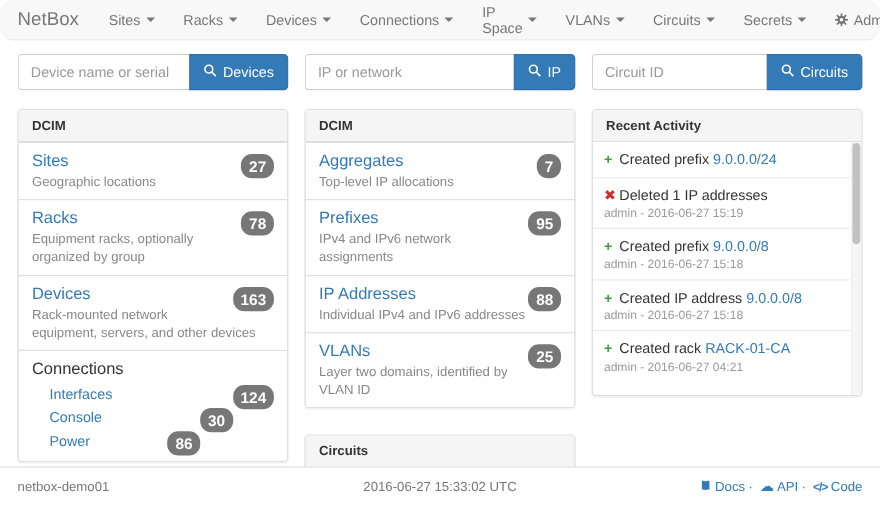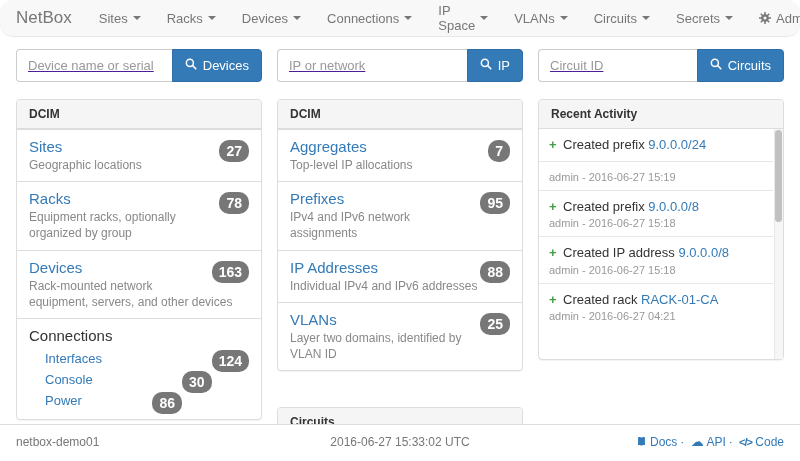--- a/index.html
+++ b/index.html
@@ -58,23 +58,22 @@
   .search-group { display: flex; width: 100%; }
   .search-group input {
     flex: 1; min-width: 0;
     height: 33px;
     border: 1px solid #ccc;
     border-right: none;
     border-radius: 4px 0 0 4px;
     padding: 6px 11px;
     font-size: 13px;
     font-family: "Liberation Sans", sans-serif;
-    color: #4c1d95;
+    color: #b91c1c;
     outline: none;
-    text-decoration: underline;
   }
   .search-group input::placeholder { color: #999; opacity: 1; }
   .btn-primary {
     display: flex; align-items: center; gap: 6px;
     height: 33px;
     padding: 0 12px;
     background: #337ab7;
     border: 1px solid #2e6da7;
     border-radius: 0 4px 4px 0;
     color: #fff;
@@ -83,21 +82,21 @@
     cursor: pointer;
     white-space: nowrap;
   }
 
   
   .panel {
     border: 1px solid #ddd;
     border-radius: 4px;
     background: #fff;
     box-shadow: 0 1px 1px rgba(0,0,0,.05);
-    margin-bottom: 36px;
+    margin-bottom: 24px;
   }
   .panel-heading {
     background: #f5f5f5;
     border-bottom: 1px solid #ddd;
     border-radius: 3px 3px 0 0;
     padding: 7px 12px;
     font-size: 12px;
     font-weight: bold;
     color: #333;
   }
@@ -342,20 +341,21 @@
 
     <div class="col">
       <div class="panel">
         <div class="panel-heading">Recent Activity</div>
         <div class="activity-scroll">
           <div class="activity-list">
             <div class="act-item">
               <div class="act-line"><span class="act-icon act-plus">+</span><span>Created prefix</span> <a>9.0.0.0/24</a></div>
             </div>
             <div class="act-item">
+              <div class="act-line"><span class="act-icon act-remove">✖</span><span>Deleted 1 IP addresses</span> <a></a></div>
               <div class="act-meta">admin - 2016-06-27 15:19</div>
             </div>
             <div class="act-item">
               <div class="act-line"><span class="act-icon act-plus">+</span><span>Created prefix</span> <a>9.0.0.0/8</a></div>
               <div class="act-meta">admin - 2016-06-27 15:18</div>
             </div>
             <div class="act-item">
               <div class="act-line"><span class="act-icon act-plus">+</span><span>Created IP address</span> <a>9.0.0.0/8</a></div>
               <div class="act-meta">admin - 2016-06-27 15:18</div>
             </div>

